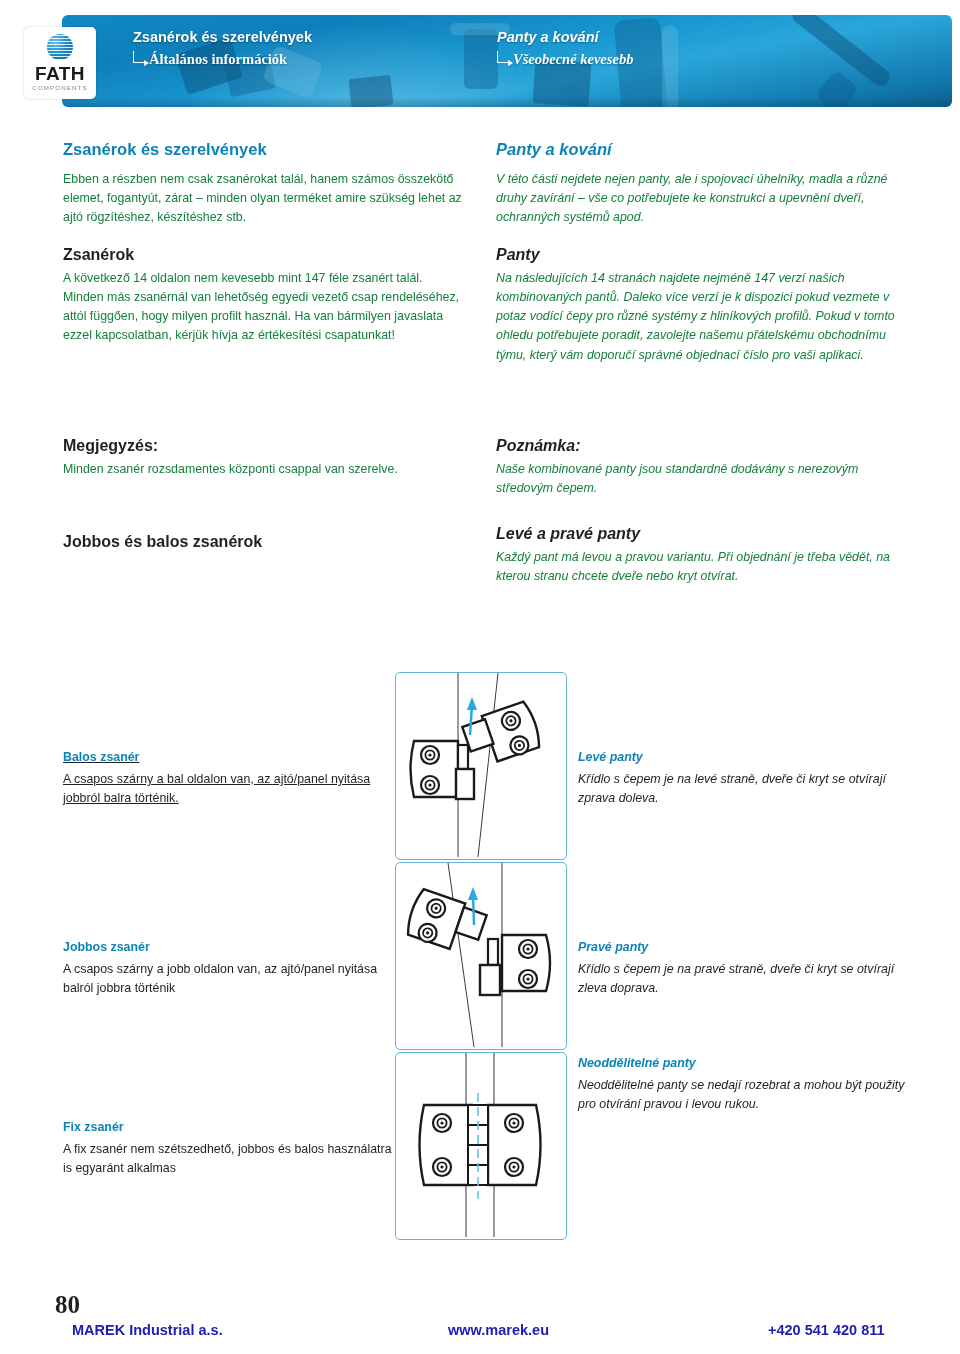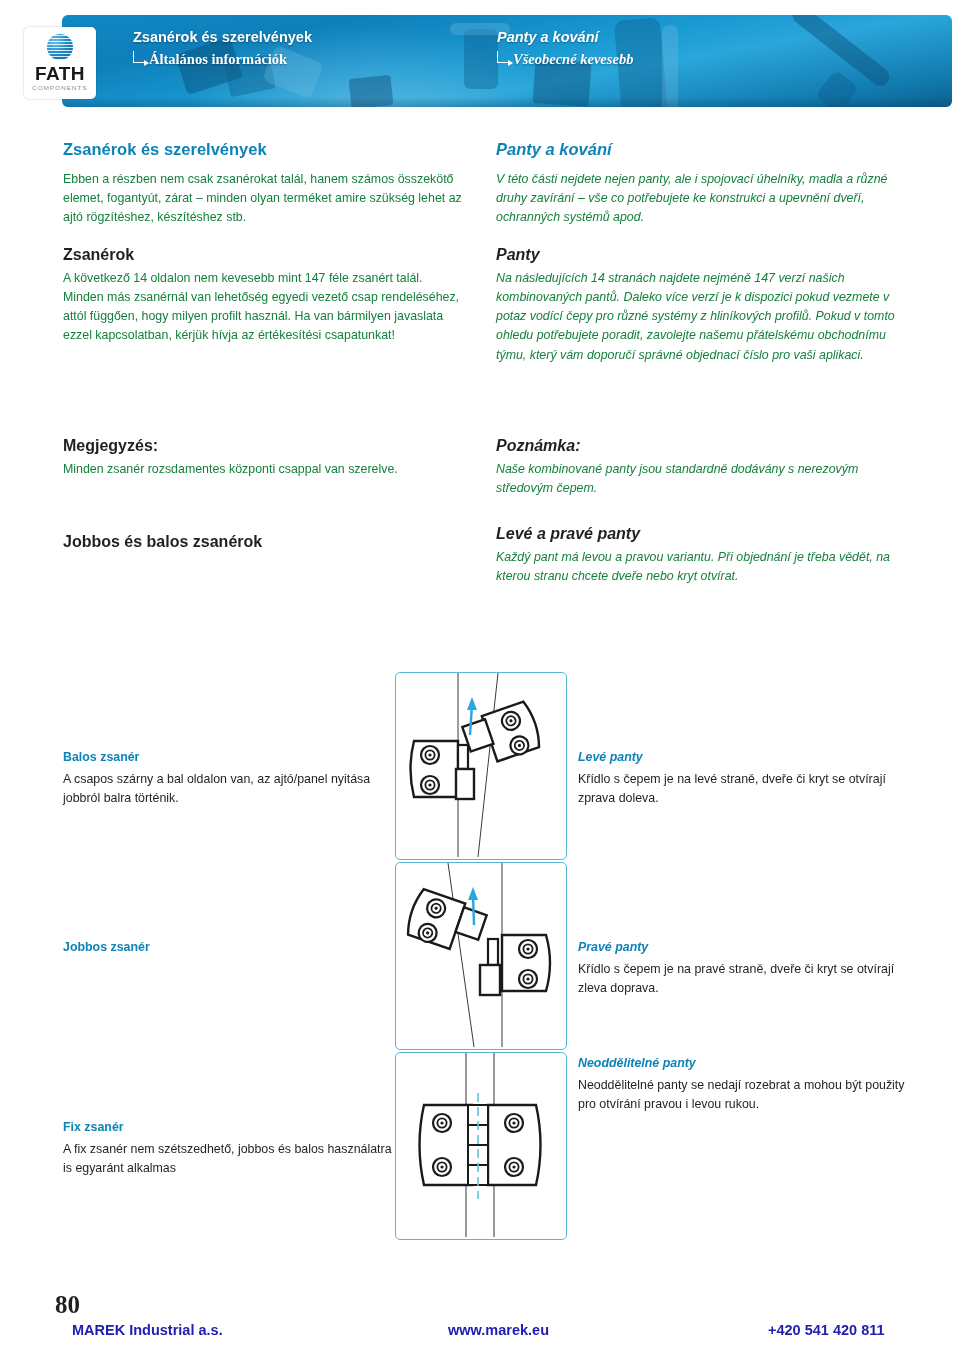--- a/index.html
+++ b/index.html
@@ -188,21 +188,21 @@
     font-weight: bold;
     color: #0e83b5;
   }
   h4.cap-title.it { font-style: italic; }
   p.cap-text {
     margin: 0;
     font-size: 12.4px;
     line-height: 1.5;
     color: #231f20;
   }
-  p.cap-text.it { }
+  p.cap-text.it { font-style: italic; }
 
   
   #page-number {
     position: absolute;
     left: 55px;
     top: 1291px;
     font-size: 25px;
     font-weight: bold;
     color: #231f20;
     font-family: "Liberation Serif", serif;
@@ -328,21 +328,21 @@
       <circle cx="118" cy="76" r="4.6" fill="#ffffff" stroke="#1a1a1a" stroke-width="1.8"></circle>
       <circle cx="118" cy="76" r="1.6" fill="#1a1a1a"></circle>
     </g>
 
     <g stroke="#2aa6e0" fill="#2aa6e0" stroke-width="2.4">
       <line x1="74" y1="62" x2="76" y2="32"></line>
       <polygon points="76,24 81,37 71,37" stroke="none"></polygon>
     </g>
   </svg>
 </div>
-<div class="cap-left" style="top:750px;">
+<div class="cap-left" style="top:750px;text-decoration:underline;">
   <h4 class="cap-title">Balos zsanér</h4>
   <p class="cap-text">A csapos szárny a bal oldalon van, az ajtó/panel nyitása jobbról balra történik.</p>
 </div>
 <div class="cap-right" style="top:750px;">
   <h4 class="cap-title it">Levé panty</h4>
   <p class="cap-text it">Křídlo s čepem je na levé straně, dveře či kryt se otvírají zprava doleva.</p>
 </div>
 
 <div class="diagram-box" style="top:862px; height:186px;">
   <svg width="168" height="184" viewBox="0 0 168 184">
@@ -373,20 +373,21 @@
     </g>
 
     <g stroke="#2aa6e0" fill="#2aa6e0" stroke-width="2.4">
       <line x1="78" y1="62" x2="77" y2="32"></line>
       <polygon points="77,24 82,37 72,37" stroke="none"></polygon>
     </g>
   </svg>
 </div>
 <div class="cap-left" style="top:940px;">
   <h4 class="cap-title">Jobbos zsanér</h4>
+  <p class="cap-text">A csapos szárny a jobb oldalon van, az ajtó/panel nyitása balról jobbra történik</p>
 </div>
 <div class="cap-right" style="top:940px;">
   <h4 class="cap-title it">Pravé panty</h4>
   <p class="cap-text it">Křídlo s čepem je na pravé straně, dveře či kryt se otvírají zleva doprava.</p>
 </div>
 
 <div class="diagram-box" style="top:1052px; height:186px;">
   <svg width="168" height="184" viewBox="0 0 168 184">
 
     <line x1="70" y1="0" x2="70" y2="184" stroke="#6d6d6d" stroke-width="1.4"></line>

